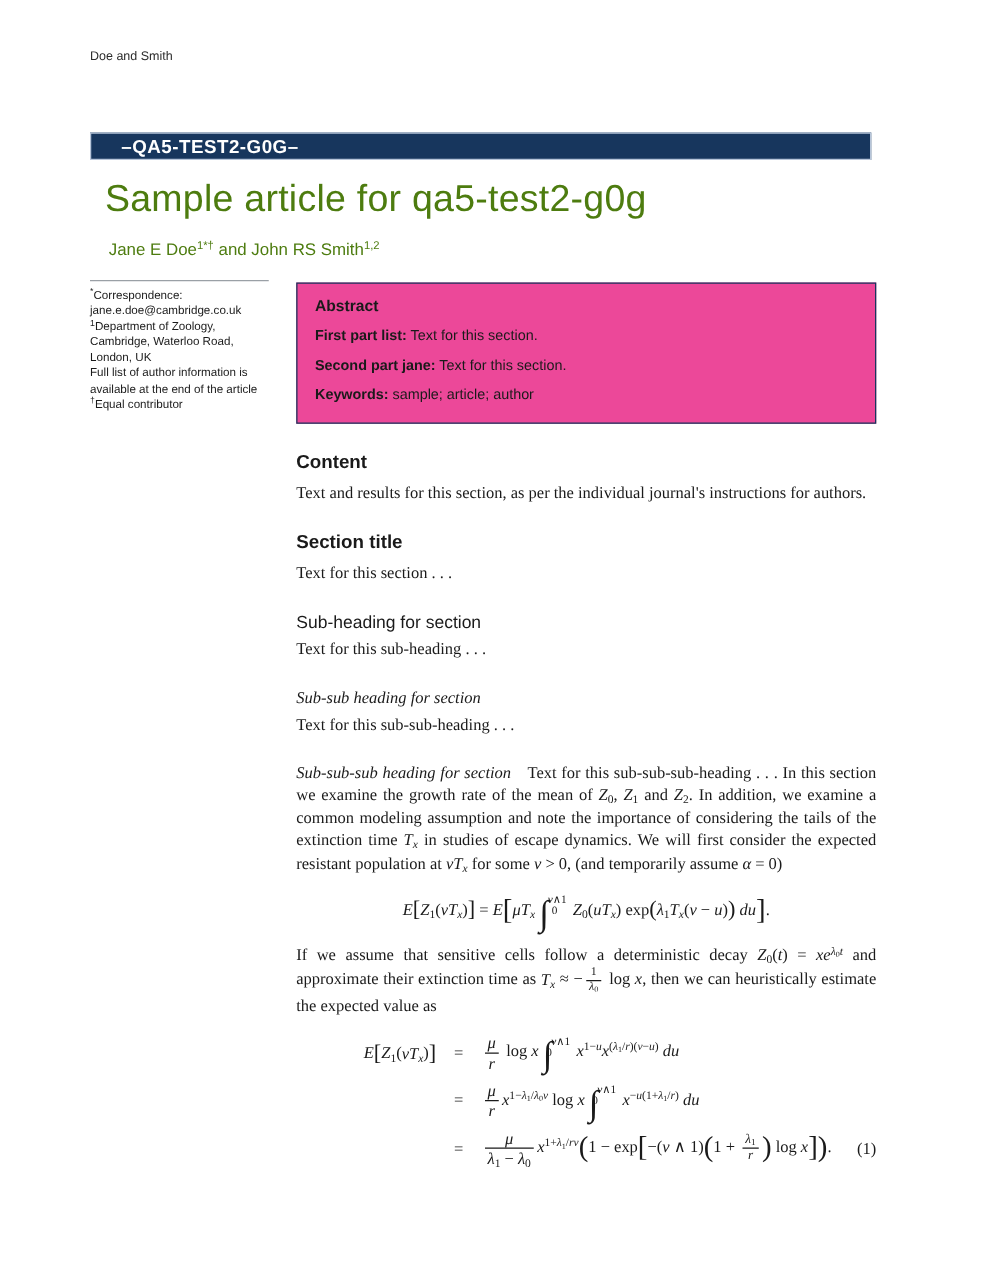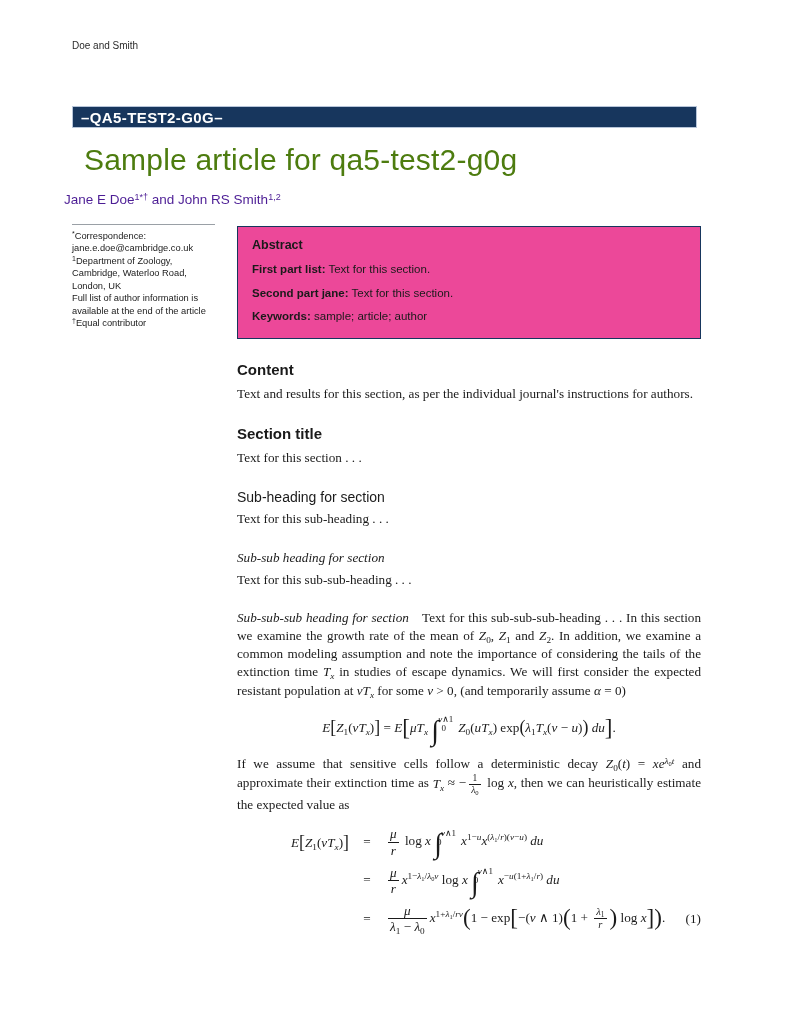--- a/index.html
+++ b/index.html
@@ -2,25 +2,25 @@
 <html><head>
 <meta charset="utf-8">
 <style>
   html,body{margin:0;padding:0;background:#ffffff;}
   .page{position:relative;width:794px;height:1028px;background:#ffffff;overflow:hidden;
         font-family:"Liberation Sans",sans-serif;color:#1a1a1a;}
 
   .running-head{position:absolute;left:72px;top:40px;font-size:10px;color:#2b2b2b;}
 
   .banner{position:absolute;left:72px;top:106px;width:625px;height:22px;box-sizing:border-box;
-          background:#17365d;border:1px solid #b7c5d9;display:flex;align-items:center;padding-left:8px;}
+          background:#17365d;border:1px solid #b7c5d9;display:flex;align-items:center;padding-left:24px;}
   .banner-text{color:#ffffff;font-weight:700;font-size:15px;letter-spacing:.4px;}
 
   .title{position:absolute;left:84px;top:143px;font-size:30px;font-weight:400;color:#4d7c0f;letter-spacing:.2px;}
-  .authors{position:absolute;left:64px;top:192px;font-size:13.5px;color:#4c1d95;}
+  .authors{position:absolute;left:87px;top:192px;font-size:13.5px;color:#4d7c0f;}
   .authors sup{font-size:9px;}
 
   .sidenote{position:absolute;left:72px;top:224px;width:143px;border-top:1px solid #9aa0a6;
             padding-top:5px;font-size:9.3px;line-height:1.34;color:#1a1a1a;}
   .sidenote sup{font-size:7px;}
 
   .abstract-box{position:absolute;left:237px;top:226px;width:464px;box-sizing:border-box;
                 border:1.5px solid #17365d;background:#ec4899;padding:11px 14px 13px;}
   .abs-heading{font-weight:700;font-size:12.5px;margin-bottom:9px;}
   .abs-line{font-size:11.5px;margin-top:7px;line-height:1.45;}

